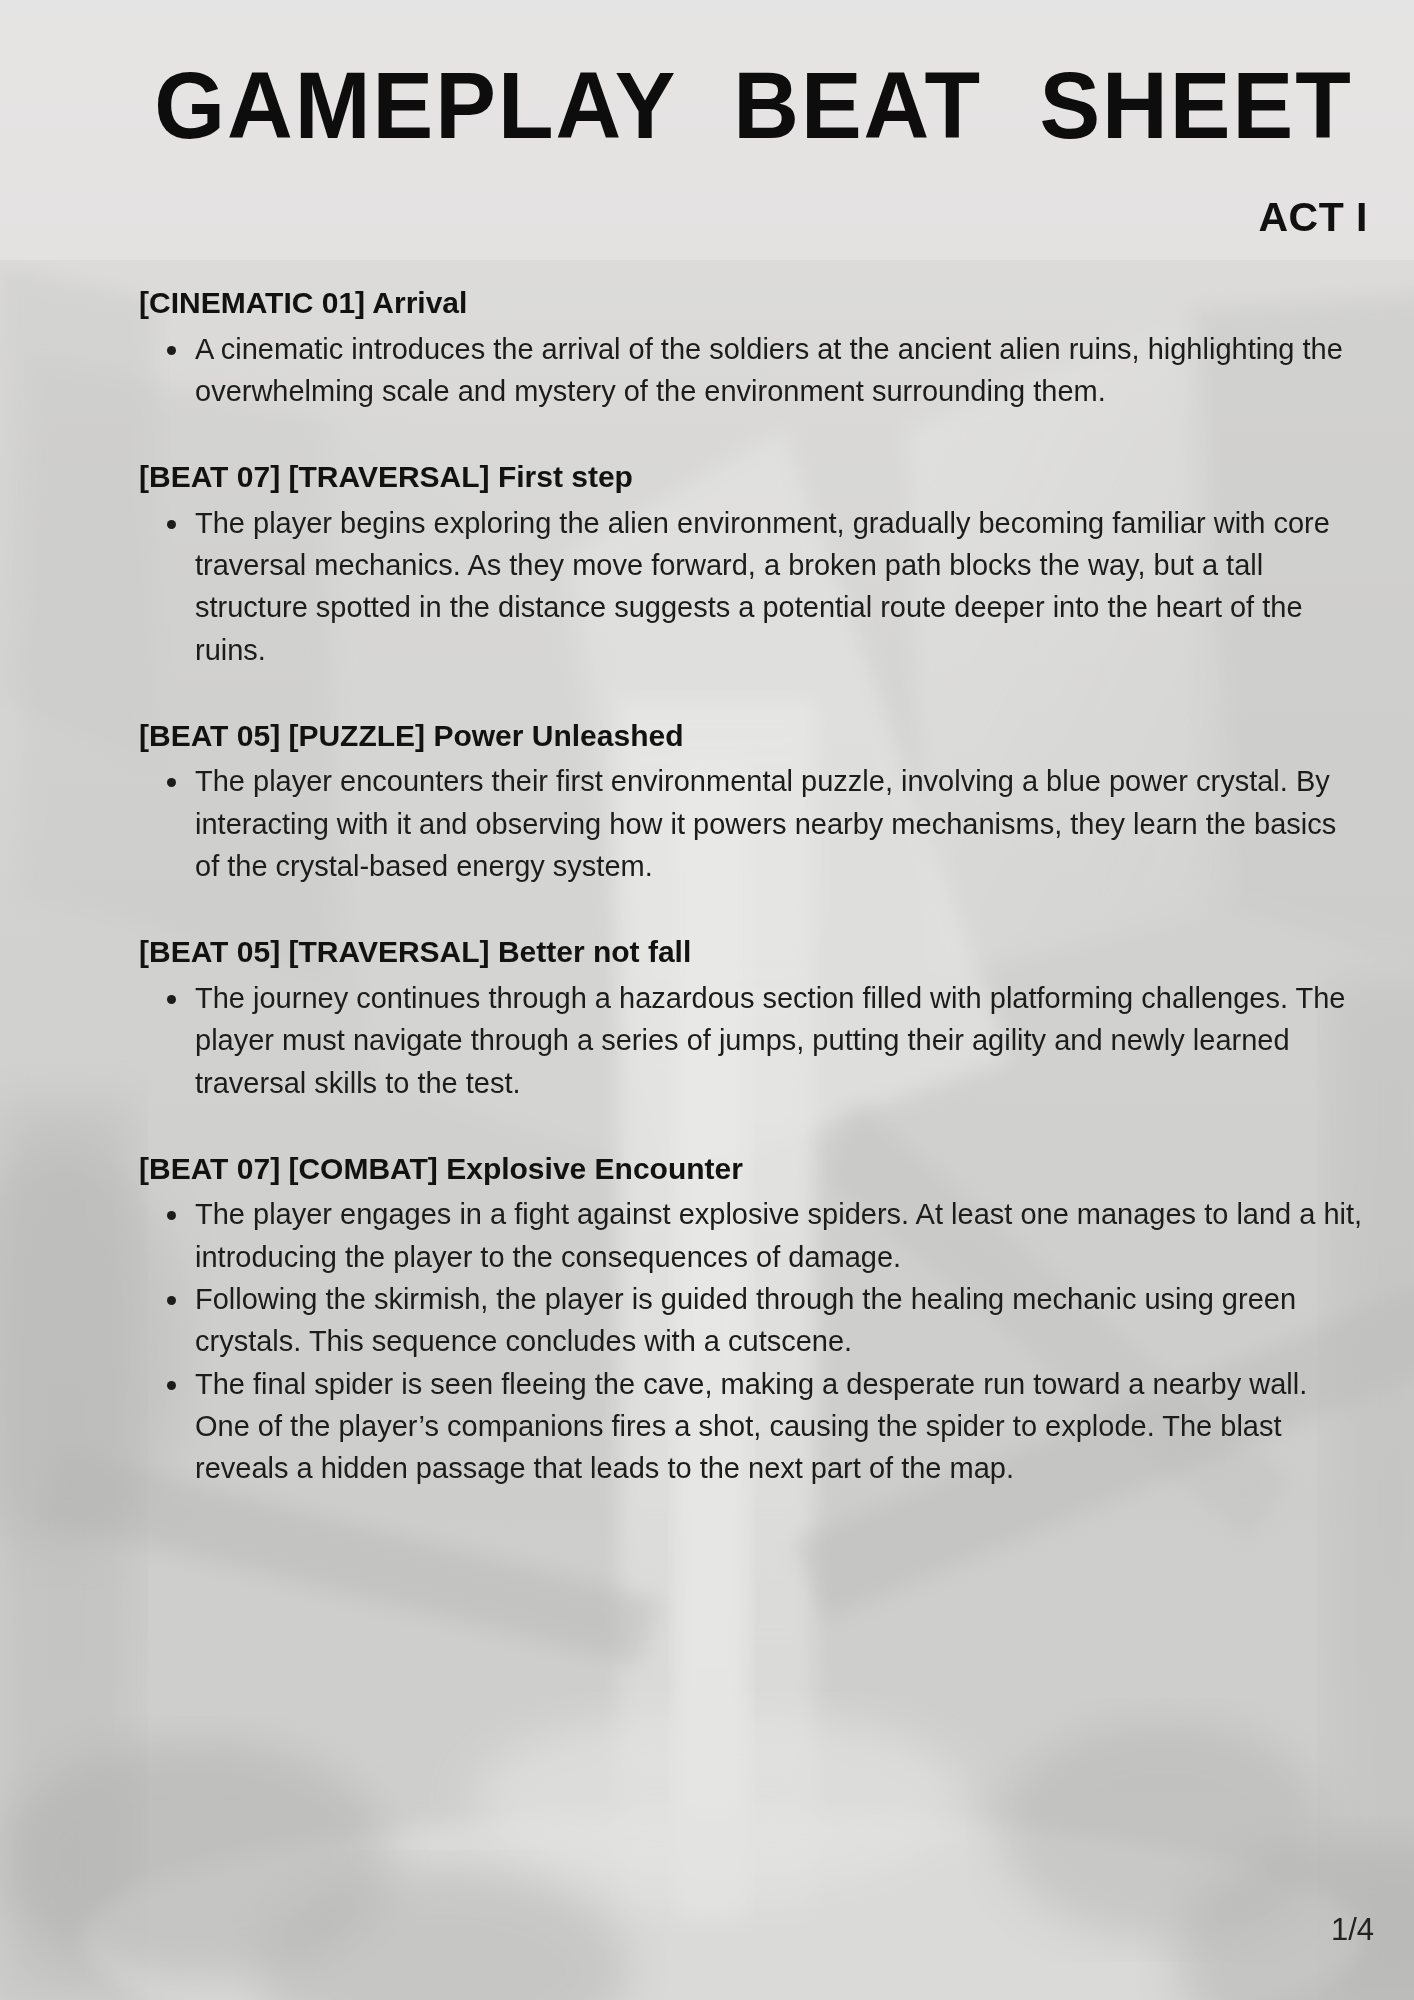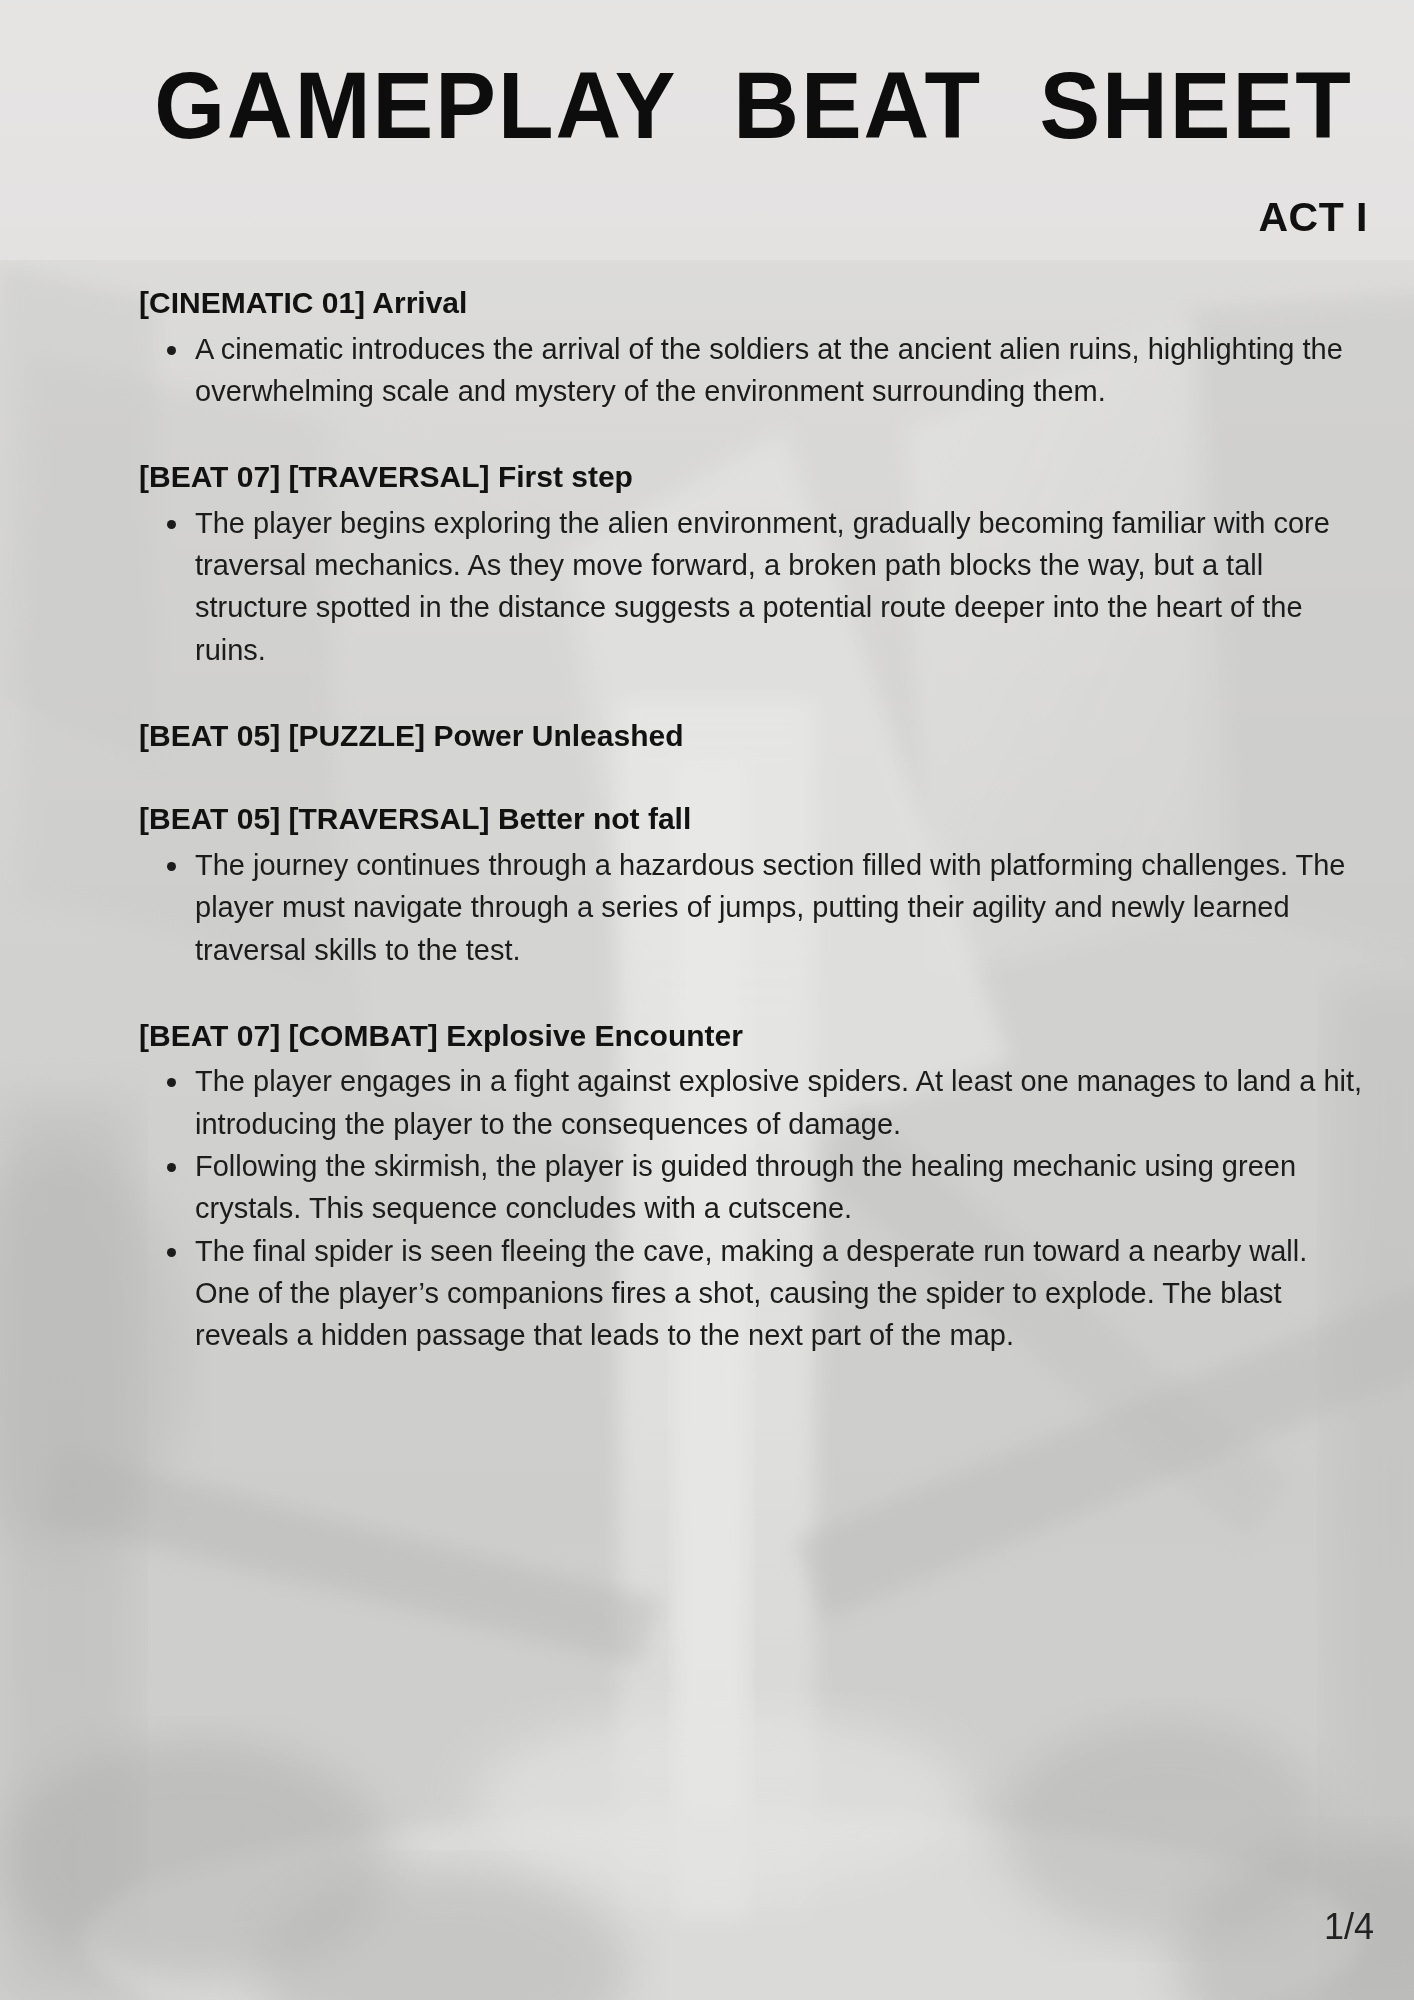--- a/index.html
+++ b/index.html
@@ -72,21 +72,21 @@
     line-height: 1.46;
     padding-left: 4px;
     color: #1c1c1c;
     max-width: 1180px;
   }
   .page-number {
     position: absolute;
     z-index: 2;
     right: 84px;
     bottom: 52px;
-    font-size: 36px;
+    font-size: 31px;
     color: #222;
   }
 </style>
 </head>
 <body>
 
 <div class="page">
 
   <svg class="bg" viewBox="0 0 1414 2000" preserveAspectRatio="none">
     <defs>
@@ -156,20 +156,23 @@
 
       <section class="beat-section">
         <h3>[BEAT 07] [TRAVERSAL] First step</h3>
         <ul>
           <li>The player begins exploring the alien environment, gradually becoming familiar with core traversal mechanics. As they move forward, a broken path blocks the way, but a tall structure spotted in the distance suggests a potential route deeper into the heart of the ruins.</li>
         </ul>
       </section>
 
       <section class="beat-section">
         <h3>[BEAT 05] [PUZZLE] Power Unleashed</h3>
+        <ul>
+          <li>The player encounters their first environmental puzzle, involving a blue power crystal. By interacting with it and observing how it powers nearby mechanisms, they learn the basics of the crystal-based energy system.</li>
+        </ul>
       </section>
 
       <section class="beat-section">
         <h3>[BEAT 05] [TRAVERSAL] Better not fall</h3>
         <ul>
           <li>The journey continues through a hazardous section filled with platforming challenges. The player must navigate through a series of jumps, putting their agility and newly learned traversal skills to the test.</li>
         </ul>
       </section>
 
       <section class="beat-section">

